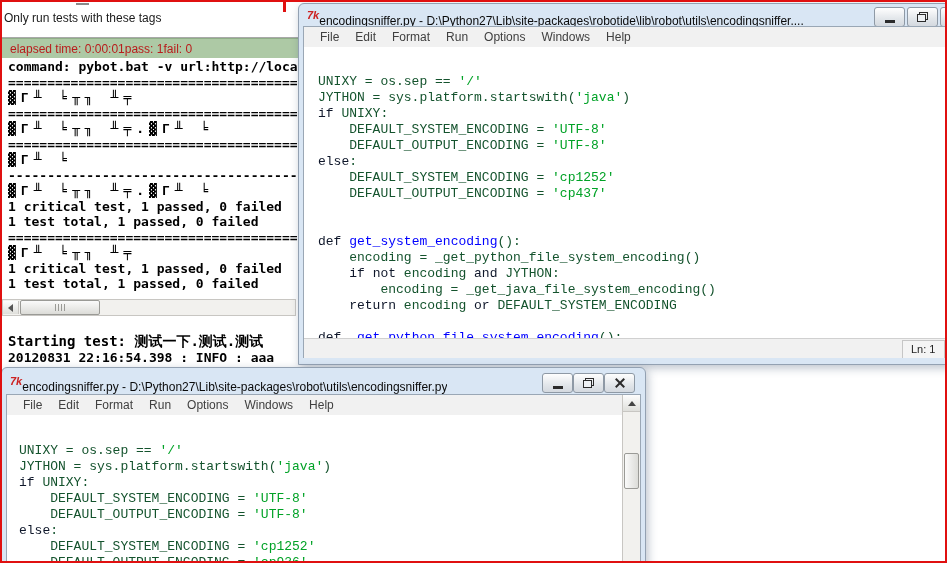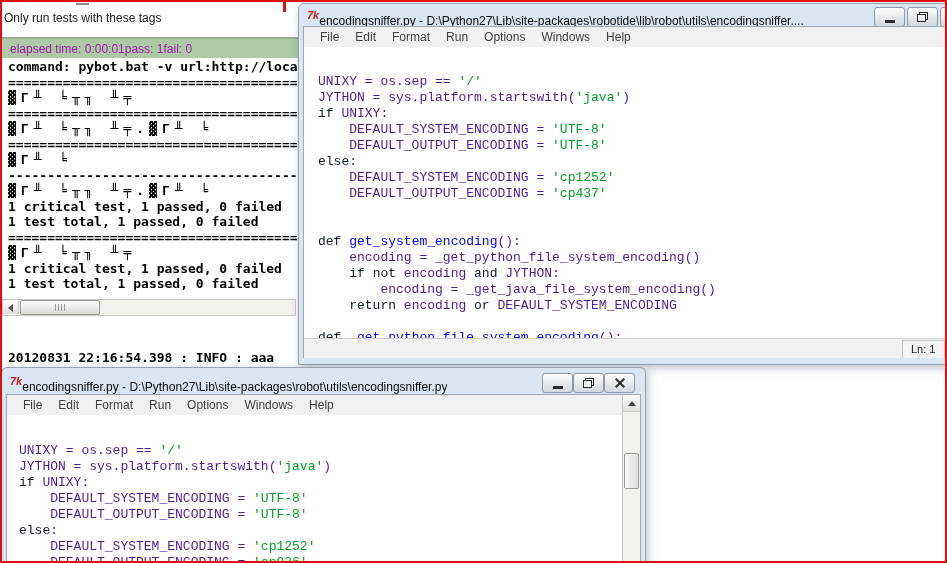--- a/index.html
+++ b/index.html
@@ -10,21 +10,21 @@
   .red-frame{position:absolute;inset:0;border:2px solid #e01010;z-index:50;pointer-events:none;}
   .red-tick{position:absolute;left:283px;top:2px;width:3px;height:10px;background:#e01010;z-index:51;}
 
   
   .console-panel{position:absolute;left:2px;top:2px;width:300px;height:366px;background:#ffffff;z-index:1;}
   .tags-row{position:absolute;left:2px;top:1px;display:flex;align-items:center;gap:6px;height:14px;flex-direction:column;}
   .checkbox{width:11px;height:11px;border:1px solid #8a8a8a;background:#fff;}
   .tags-label{font-size:12px;color:#1a1a1a;white-space:nowrap;}
   .panel-divider{position:absolute;left:0;top:35px;width:300px;height:1px;background:#a8a8a8;}
   .green-bar{position:absolute;left:0;top:36px;width:300px;height:19px;background:#adc9a5;
-             border-top:1px solid #8fae87;display:flex;align-items:center;font-size:12px;color:#a21caf;}
+             border-top:1px solid #8fae87;display:flex;align-items:center;font-size:12px;color:#b91c1c;}
   .green-bar span{white-space:nowrap;}
   .gb-elapsed{margin-left:8px;}
   .gb-pass{}
   .gb-fail{}
   .console-out{position:absolute;left:6px;top:57px;width:296px;height:234px;overflow:hidden;
                font-family:"DejaVu Sans Mono","Liberation Mono",monospace;font-weight:bold;
                font-size:13px;line-height:15.5px;color:#000;white-space:pre;}
   .console-out .wide{letter-spacing:5px;}
   .console-start{position:absolute;left:6px;top:331px;font-family:"DejaVu Sans Mono","Liberation Mono",monospace;
                  font-weight:bold;font-size:14px;color:#000;white-space:nowrap;}
@@ -65,21 +65,21 @@
   .menu-item{font-size:12px;color:#404040;padding:2px 8px;white-space:nowrap;}
 
   
   .code-area{position:absolute;left:0;right:0;background:#fff;overflow:hidden;
              font-family:"Liberation Mono","DejaVu Sans Mono",monospace;font-size:13px;line-height:16px;
              white-space:pre;color:#000;}
   .code-line{height:16px;}
   .tok-k{color:#0f172a;}
   .tok-s{color:#00a226;}
   .tok-d{color:#0000ff;}
-  .tok-p{color:#4c1d95;}
+  .tok-p{color:#14532d;}
 
   
   .statusbar{position:absolute;left:0;right:0;bottom:0;height:19px;background:#f1f1f1;border-top:1px solid #d0d0d0;}
   .status-cell{position:absolute;top:1px;height:16px;border-left:1px solid #c6c6c6;border-top:1px solid #c6c6c6;
                background:#f4f4f4;font-size:11px;color:#222;padding:2px 8px 0 8px;white-space:nowrap;}
 
   
   .vscroll{position:absolute;top:0;bottom:0;right:0;width:17px;background:#f2f1ee;border-left:1px solid #c8c6c2;}
   .vs-btn{position:absolute;top:0;left:0;right:0;height:16px;background:linear-gradient(#fdfdfd,#dfdfdb);
           border-bottom:1px solid #c8c6c2;display:flex;align-items:center;justify-content:center;}
@@ -117,20 +117,21 @@
     </div>
     <div class="console-out"><div>command: pybot.bat -v url:http://loca</div><div>==============================================</div><div class="wide">▓Γ╨ ╘╥╖ ╨╤</div><div>==============================================</div><div class="wide">▓Γ╨ ╘╥╖ ╨╤.▓Γ╨ ╘</div><div>==============================================</div><div class="wide">▓Γ╨ ╘</div><div>----------------------------------------------</div><div class="wide">▓Γ╨ ╘╥╖ ╨╤.▓Γ╨ ╘</div><div>1 critical test, 1 passed, 0 failed</div><div>1 test total, 1 passed, 0 failed</div><div>==============================================</div><div class="wide">▓Γ╨ ╘╥╖ ╨╤</div><div>1 critical test, 1 passed, 0 failed</div><div>1 test total, 1 passed, 0 failed</div></div>
     <div class="hscroll">
       <div class="hs-btn">
         <div class="tri-left"></div>
       </div>
       <div class="hs-thumb">
         <div class="hs-grip"></div>
       </div>
     </div>
+    <div class="console-start">Starting test: 测试一下.测试.测试</div>
     <div class="console-info">20120831 22:16:54.398 :  INFO : aaa</div>
   </div>
 
   <div class="win" id="win-top">
     <div class="titlebar">
       <span class="win-icon">7k</span>
       <span class="win-title">encodingsniffer.py - D:\Python27\Lib\site-packages\robotide\lib\robot\utils\encodingsniffer....</span>
       <div class="ctl-btn" style="left:575px;">
         <div class="glyph-min"></div>
       </div>

